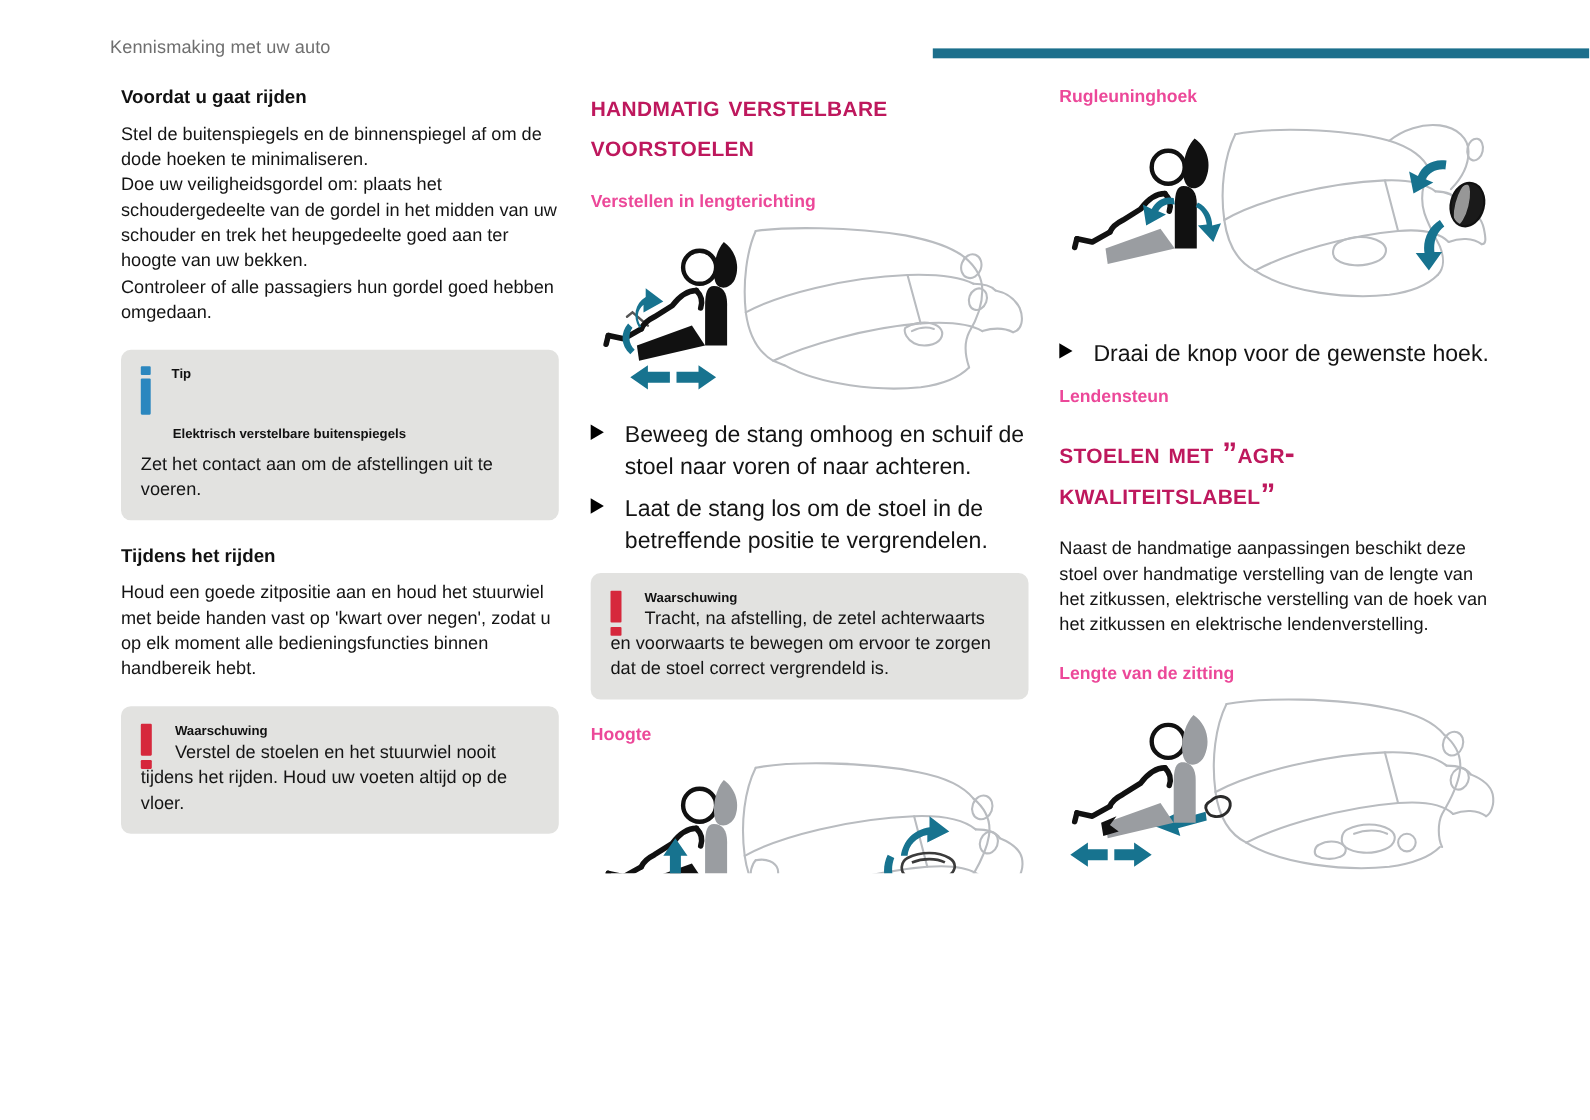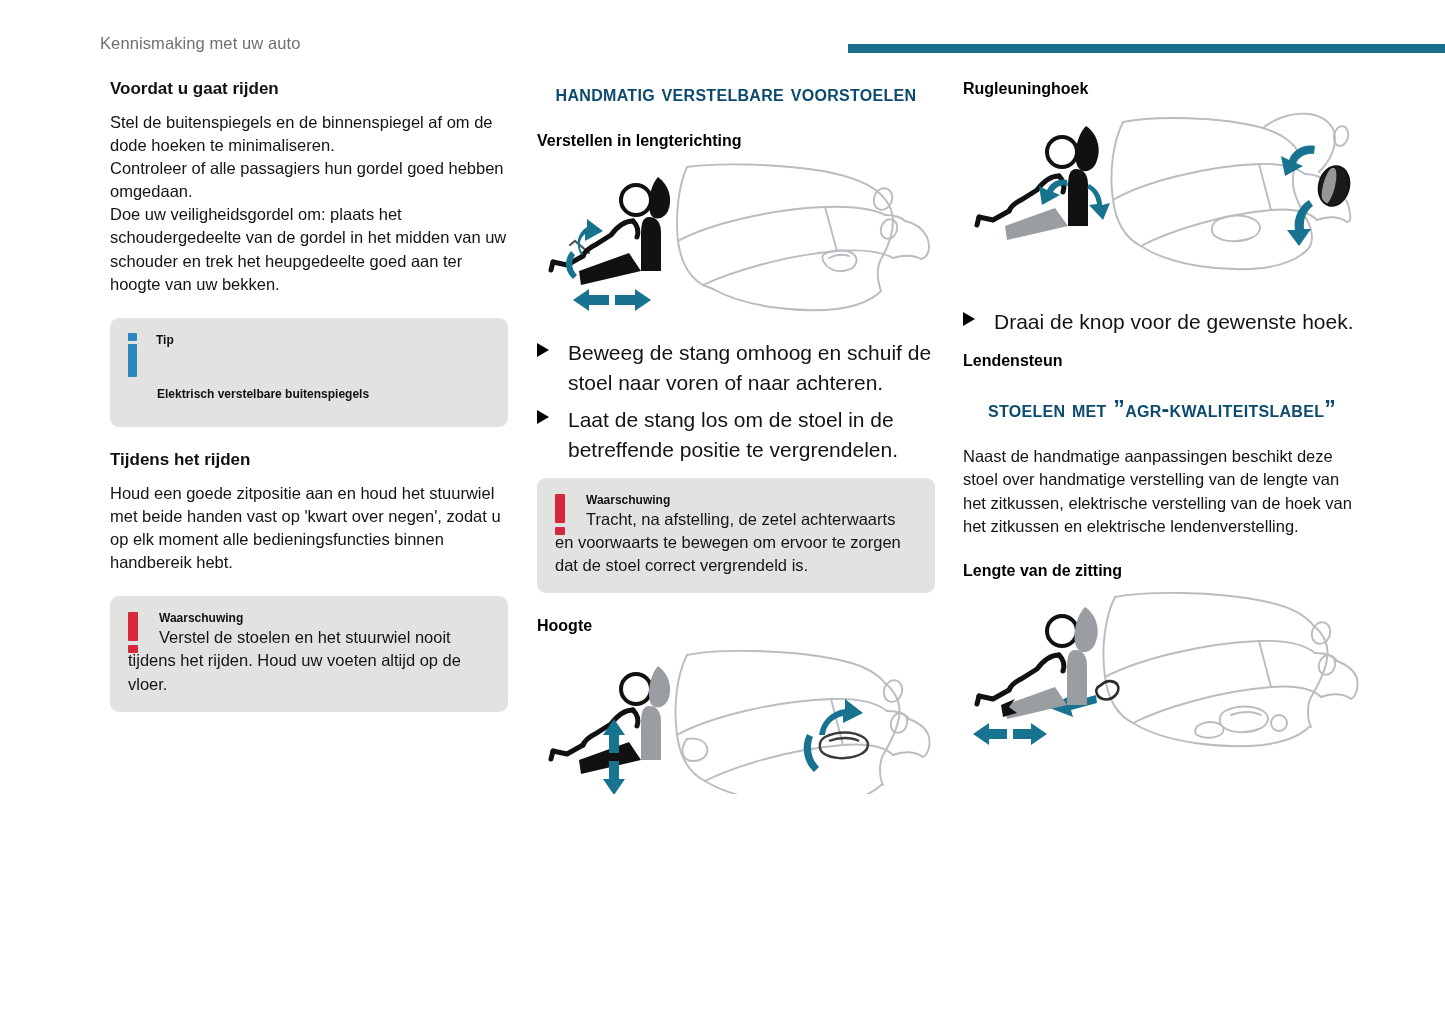--- a/index.html
+++ b/index.html
@@ -52,42 +52,41 @@
   .column {
     position: absolute;
     top: 78px;
   }
   #col-left   { left: 110px;  width: 398px; }
   #col-mid    { left: 537px;  width: 398px; }
   #col-right  { left: 963px;  width: 398px; }
 
   
   .h1-section {
-    font-size: 23px;
+    font-size: 27px;
     font-weight: bold;
-    color: #0c4a6e;
+    color: #be185d;
     font-variant: small-caps;
     text-transform: lowercase;
     line-height: 1.38;
     letter-spacing: 0.3px;
     margin: 0 0 20px 0;
-    text-align: center;
   }
 
   .h2-sub {
     font-size: 17px;
     font-weight: bold;
     color: #111;
     margin: 0 0 10px 0;
     line-height: 1.35;
   }
   .h3-sub {
     font-size: 16px;
     font-weight: bold;
-    color: #000000;
+    color: #ec4899;
     margin: 0 0 8px 0;
     line-height: 1.35;
   }
   p.body {
     font-size: 16.5px;
     line-height: 1.40;
     margin: 0 0 0 0;
     color: #141414;
   }
   p.body + p.body { margin-top: 0; }
@@ -197,36 +196,37 @@
 <div id="page">
 
   <div id="header-running-title">Kennismaking met uw auto</div>
   <div id="header-rule"></div>
 
   <div class="column" id="col-left">
 
     <div class="h2-sub">Voordat u gaat rijden</div>
 
     <p class="body">Stel de buitenspiegels en de binnenspiegel af om de dode hoeken te minimaliseren.</p>
+    <p class="body">Doe uw veiligheidsgordel om: plaats het schoudergedeelte van de gordel in het midden van uw schouder en trek het heupgedeelte goed aan ter hoogte van uw bekken.</p>
     <p class="body">Controleer of alle passagiers hun gordel goed hebben omgedaan.</p>
-    <p class="body">Doe uw veiligheidsgordel om: plaats het schoudergedeelte van de gordel in het midden van uw schouder en trek het heupgedeelte goed aan ter hoogte van uw bekken.</p>
 
     <div class="gap-md"></div>
 
     <div class="callout tip">
       <div class="tip-head">
         <div class="icon-info">
           <div class="dot"></div>
           <div class="stem"></div>
         </div>
         <div style="flex:1 1 auto;">
           <div class="callout-title">Tip</div>
         </div>
       </div>
       <div class="callout-subtitle">Elektrisch verstelbare buitenspiegels</div>
+      <p class="callout-body">Zet het contact aan om de afstellingen uit te voeren.</p>
     </div>
 
     <div class="gap-md"></div>
 
     <div class="h2-sub">Tijdens het rijden</div>
 
     <p class="body">Houd een goede zitpositie aan en houd het stuurwiel met beide handen vast op 'kwart over negen', zodat u op elk moment alle bedieningsfuncties binnen handbereik hebt.</p>
 
     <div class="gap-md"></div>
 

